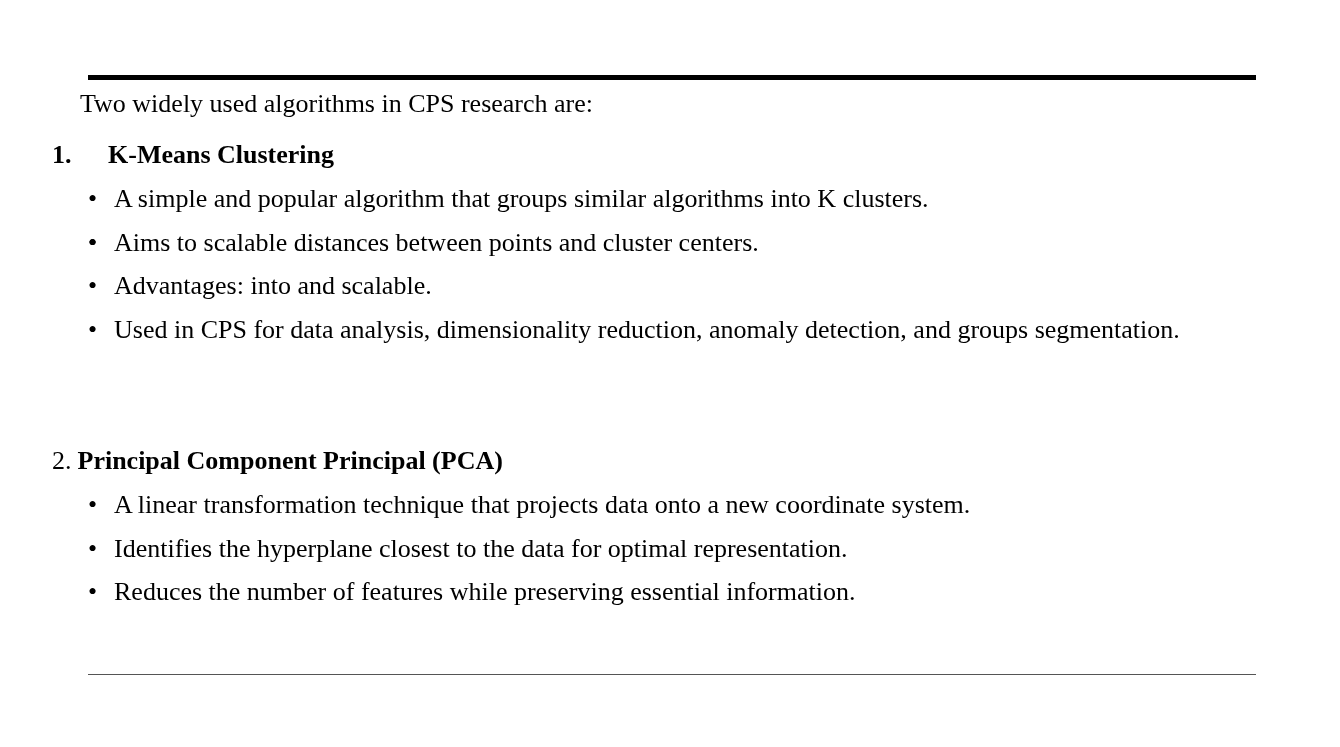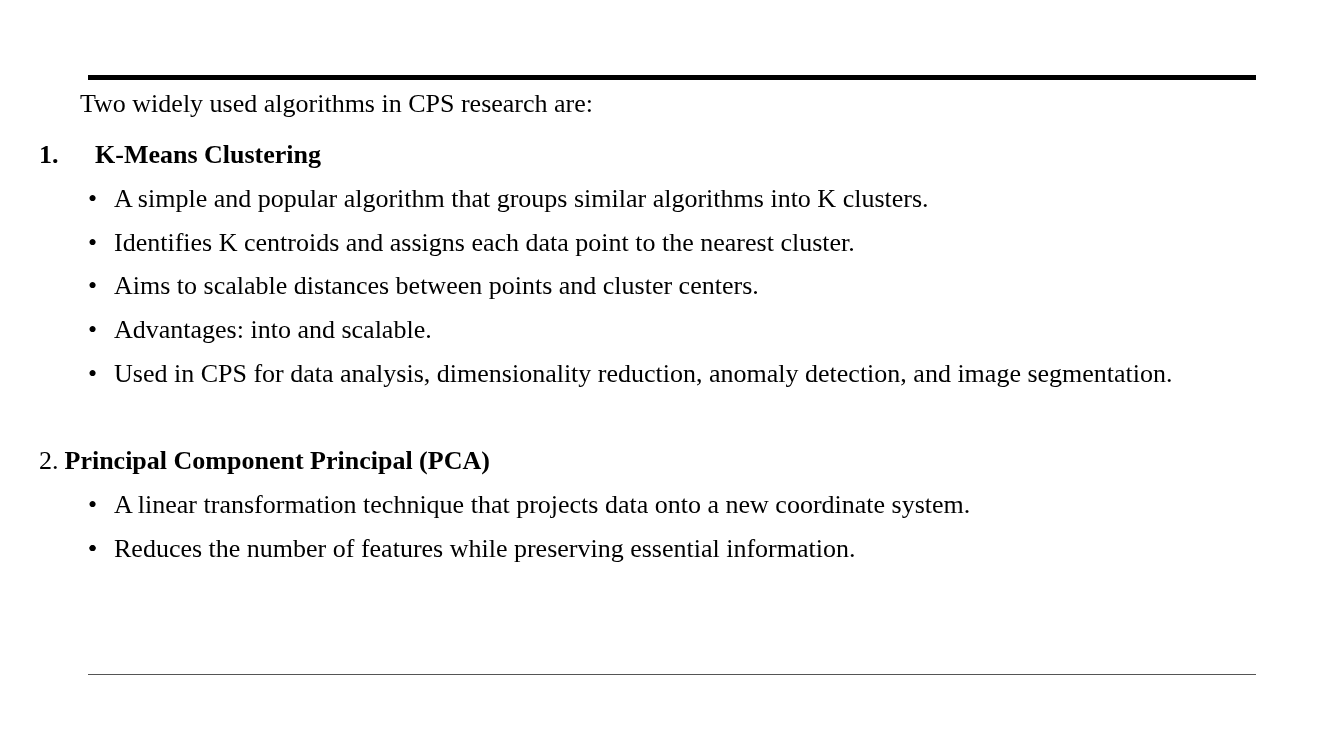--- a/index.html
+++ b/index.html
@@ -1,21 +1,21 @@
 <!DOCTYPE html>
 <html><head>
 <meta charset="utf-8">
 <style>
   html, body { margin: 0; padding: 0; background: #ffffff; }
   body { width: 1340px; height: 747px; position: relative; overflow: hidden;
          font-family: "Liberation Serif", "DejaVu Serif", serif; color: #000; }
   .rule-top { position: absolute; left: 88px; top: 75px; width: 1168px; height: 5px; background: #000; }
   .rule-bottom { position: absolute; left: 88px; top: 674px; width: 1168px; height: 1px; background: #555; }
   .intro { position: absolute; left: 39px; top: 86px; font-size: 26px; line-height: 36px; white-space: nowrap; margin-left: 41px; }
-  .heading { position: absolute; left: 39px; font-size: 26px; line-height: 36px; white-space: nowrap; }
+  .heading { position: absolute; left: 52px; font-size: 26px; line-height: 36px; white-space: nowrap; }
   .heading .num { font-weight: bold; display: inline-block; }
   .heading .title { font-weight: bold; }
   .h1 { top: 137px; }
   .h1 .num { width: 56px; }
   .h2 { top: 443px; }
   .h2 .num { font-weight: normal; width: auto; margin-right: 6px; }
   ul.bullets { position: absolute; left: 88px; margin: 0; padding: 0; list-style: none; width: 1100px; }
   ul.bullets li { position: relative; padding-left: 26px; font-size: 26px; line-height: 36px; margin-bottom: 7.7px; }
   ul.bullets li .dot { position: absolute; left: 0; top: 0; }
   .list1 { top: 181px; }
@@ -27,29 +27,29 @@
 <div class="rule-top"></div>
 
 <div class="intro">Two widely used algorithms in CPS research are:</div>
 
 <div class="heading h1">
   <span class="num">1.</span><span class="title">K-Means Clustering</span>
 </div>
 
 <ul class="bullets list1">
   <li><span class="dot">•</span><span>A simple and popular algorithm that groups similar algorithms into K clusters.</span></li>
-  <li><span class="dot">•</span><span>Identifies K centroids and assigns each data point to the nearest cluster.</span></li>
+  <li><span class="dot">•</span></li>
   <li><span class="dot">•</span><span>Aims to scalable distances between points and cluster centers.</span></li>
   <li><span class="dot">•</span><span>Advantages: into and scalable.</span></li>
-  <li><span class="dot">•</span><span>Used in CPS for data analysis, dimensionality reduction, anomaly detection, and image segmentation.</span></li>
+  <li><span class="dot">•</span><span>Used in CPS for data analysis, dimensionality reduction, anomaly detection, and groups segmentation.</span></li>
 </ul>
 
 <div class="heading h2">
   <span class="num">2.</span><span class="title">Principal Component Principal (PCA)</span>
 </div>
 
 <ul class="bullets list2">
   <li><span class="dot">•</span><span>A linear transformation technique that projects data onto a new coordinate system.</span></li>
-  <li><span class="dot">•</span></li>
+  <li><span class="dot">•</span><span>Identifies the hyperplane closest to the data for optimal representation.</span></li>
   <li><span class="dot">•</span><span>Reduces the number of features while preserving essential information.</span></li>
 </ul>
 
 <div class="rule-bottom"></div>
 
 </body></html>

